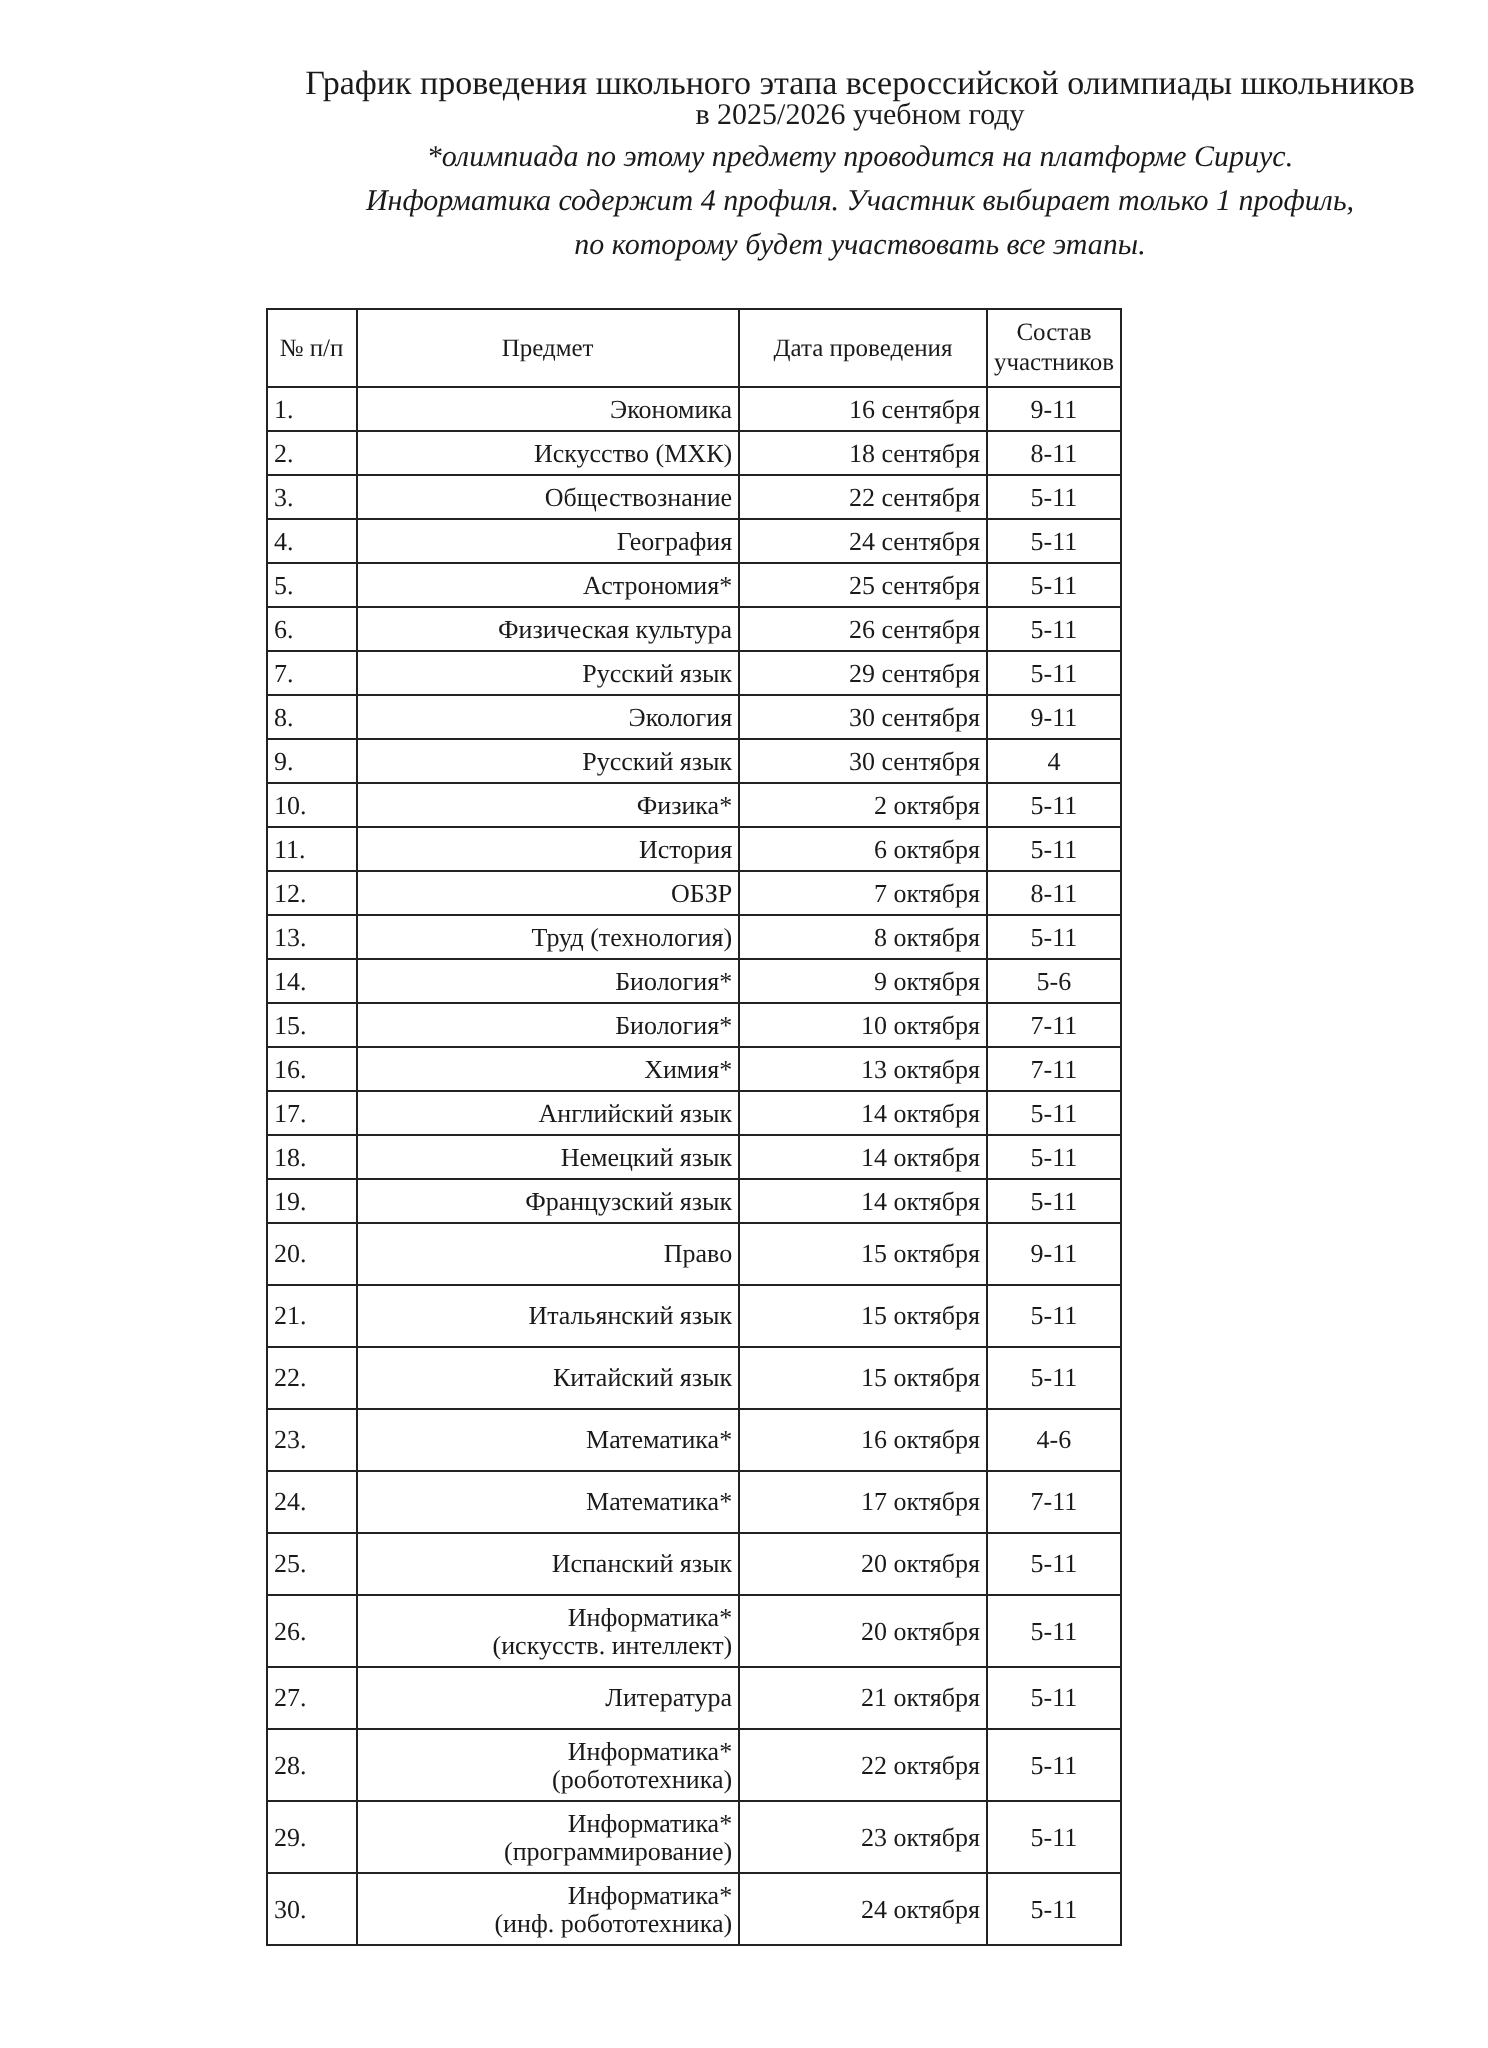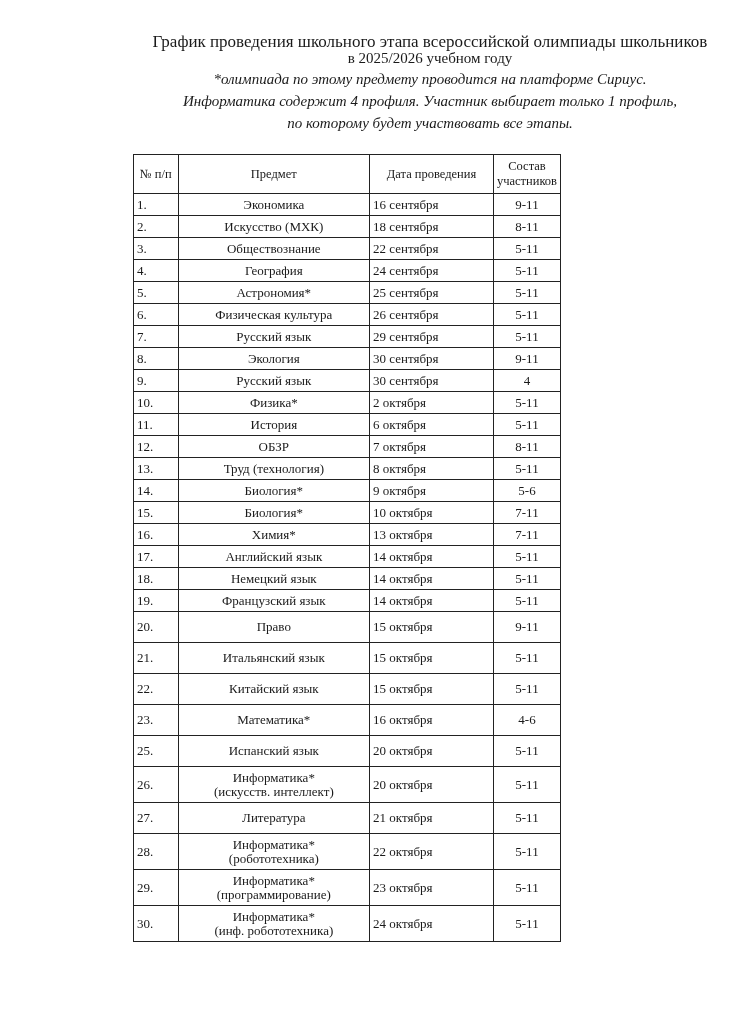--- a/index.html
+++ b/index.html
@@ -8,22 +8,22 @@
   .header { position: absolute; left: 130px; top: 34px; width: 600px; text-align: center; }
   .header .t1 { font-size: 17px; line-height: 16px; }
   .header .t2 { font-size: 15px; line-height: 16px; }
   .header .n { font-style: italic; font-size: 15px; line-height: 22px; }
   .header .n1 { margin-top: 2px; }
   table.sched { position: absolute; left: 133px; top: 154px; width: 428px;
                 border-collapse: collapse; font-size: 13px; }
   table.sched td, table.sched th { border: 1px solid #222; padding: 0 3px; font-weight: normal; }
   table.sched th { font-size: 12.5px; height: 38px; text-align: center; vertical-align: middle; line-height: 15px; }
   td.num { text-align: left; width: 38px; }
-  td.subj { text-align: center; width: 186px; }
-  td.date { text-align: left; width: 118px; }
+  td.subj { text-align: right; width: 186px; }
+  td.date { text-align: right; width: 118px; }
   td.grades { text-align: center; }
   tr.r1 td { height: 21px; }
   tr.r2 td { height: 30px; }
   tr.r3 td { height: 35px; line-height: 14px; }
   tr.it td.subj, tr.it td.date, tr.it td.grades { }
 </style>
 </head>
 <body>
 
 <div class="header">
@@ -221,20 +221,28 @@
         <td class="grades">5-11</td>
       </tr>
       <tr class="r2 it">
         <td class="num">23.</td>
         <td class="subj">
           <div>Математика*</div>
         </td>
         <td class="date">16 октября</td>
         <td class="grades">4-6</td>
       </tr>
+      <tr class="r2 it">
+        <td class="num">24.</td>
+        <td class="subj">
+          <div>Математика*</div>
+        </td>
+        <td class="date">17 октября</td>
+        <td class="grades">7-11</td>
+      </tr>
       <tr class="r2">
         <td class="num">25.</td>
         <td class="subj">
           <div>Испанский язык</div>
         </td>
         <td class="date">20 октября</td>
         <td class="grades">5-11</td>
       </tr>
       <tr class="r3 it">
         <td class="num">26.</td>

